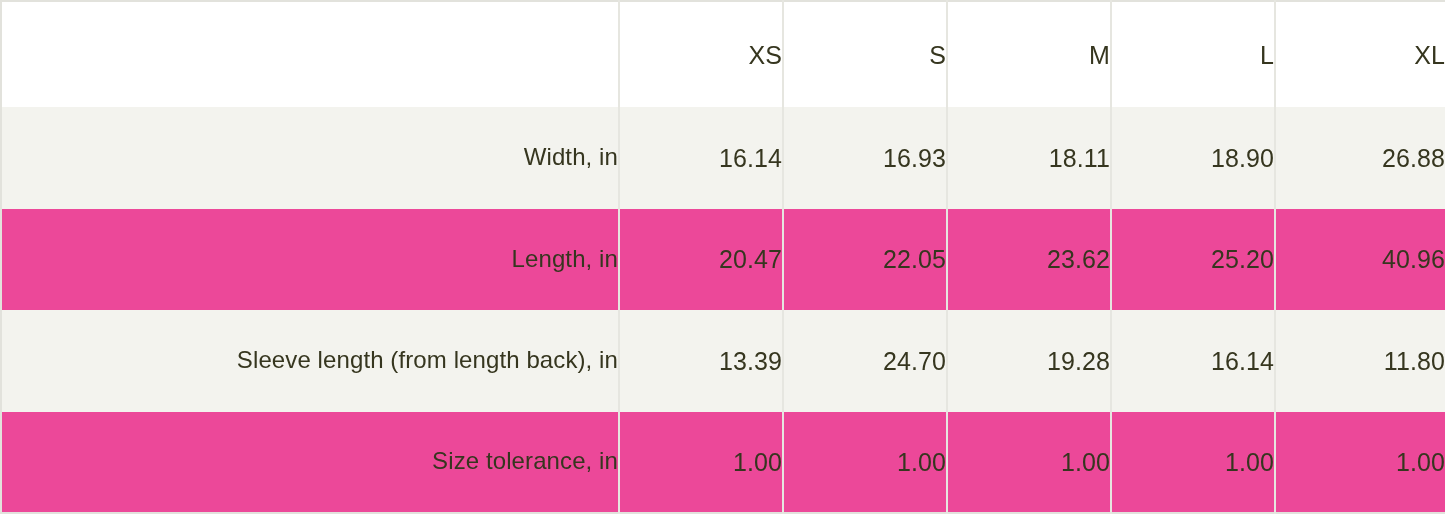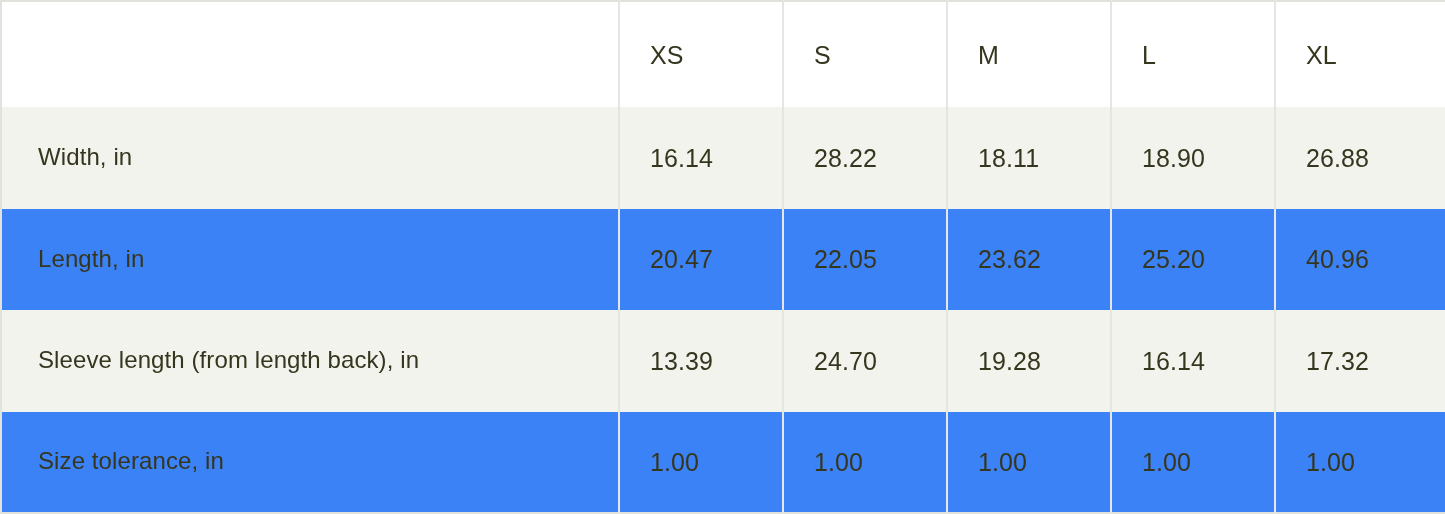--- a/index.html
+++ b/index.html
@@ -31,21 +31,21 @@
   }
   table.size-chart col.label-col { width: 618px; }
   table.size-chart col.size-col  { width: 164px; }
   table.size-chart col.size-col-last { width: 171px; }
 
   table.size-chart th,
   table.size-chart td {
     border: 0;
     border-left: 2px solid #e6e6e0;
     padding: 0 0 0 30px;
-    text-align: left;
+    text-align: right;
     vertical-align: middle;
     font-weight: 400;
     font-size: 25px;
     line-height: 1.2;
     letter-spacing: 0.1px;
     color: #36361f;
     white-space: nowrap;
     overflow: hidden;
   }
   table.size-chart th:first-child,
@@ -53,21 +53,21 @@
     border-left: 0;
     padding-left: 36px;
     font-size: 24px;
   }
   table.size-chart thead th {
     height: 105px;
     background: #ffffff;
   }
   table.size-chart tbody tr { height: 100px; }
   table.size-chart tbody tr.shaded td { background: #f3f3ee; }
-  table.size-chart tbody tr.plain td  { background: #3b82f6; }
+  table.size-chart tbody tr.plain td  { background: #ec4899; }
 </style>
 </head>
 <body>
 
 <div class="size-chart-wrap">
   <table class="size-chart">
     <colgroup>
       <col class="label-col">
       <col class="size-col">
       <col class="size-col">
@@ -82,40 +82,40 @@
         <th>S</th>
         <th>M</th>
         <th>L</th>
         <th>XL</th>
       </tr>
     </thead>
     <tbody>
       <tr class="shaded">
         <td>Width, in</td>
         <td>16.14</td>
-        <td>28.22</td>
+        <td>16.93</td>
         <td>18.11</td>
         <td>18.90</td>
         <td>26.88</td>
       </tr>
       <tr class="plain">
         <td>Length, in</td>
         <td>20.47</td>
         <td>22.05</td>
         <td>23.62</td>
         <td>25.20</td>
         <td>40.96</td>
       </tr>
       <tr class="shaded">
         <td>Sleeve length (from length back), in</td>
         <td>13.39</td>
         <td>24.70</td>
         <td>19.28</td>
         <td>16.14</td>
-        <td>17.32</td>
+        <td>11.80</td>
       </tr>
       <tr class="plain">
         <td>Size tolerance, in</td>
         <td>1.00</td>
         <td>1.00</td>
         <td>1.00</td>
         <td>1.00</td>
         <td>1.00</td>
       </tr>
     </tbody>

